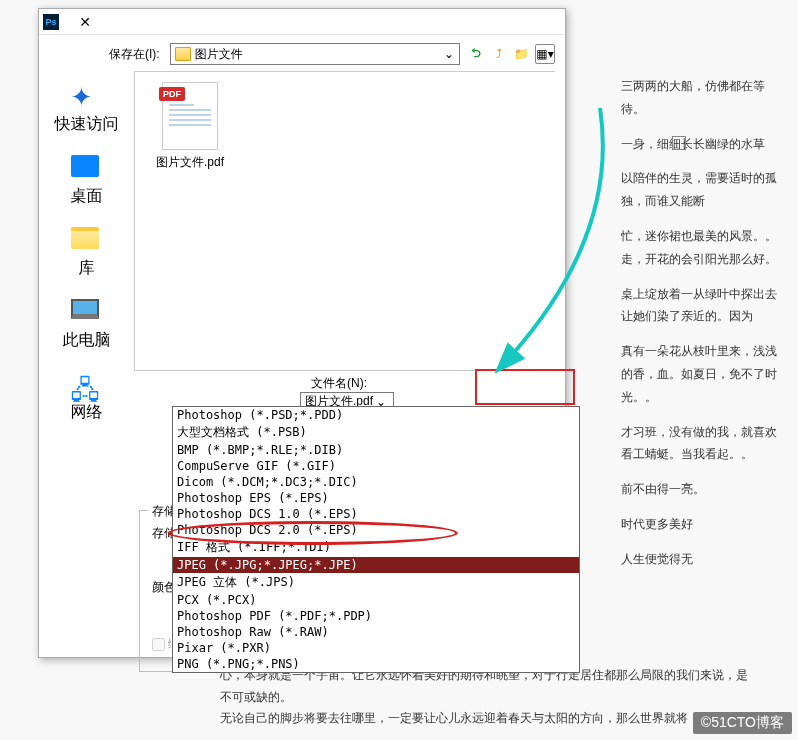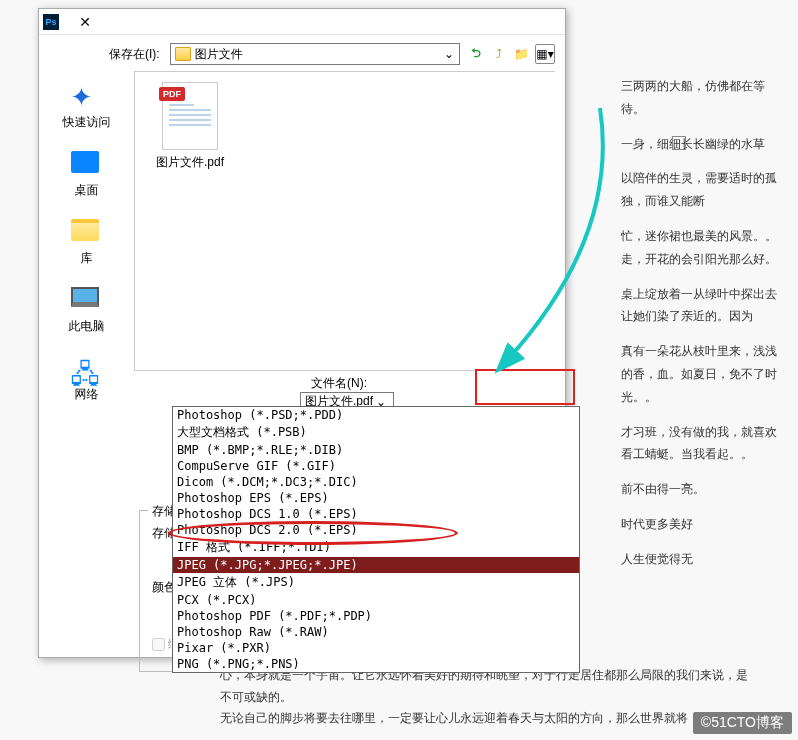--- a/index.html
+++ b/index.html
@@ -157,21 +157,21 @@
     .side-star { color: #1b6cd8; font-size: 26px; line-height: 28px; }
     .side-desk { width: 28px; height: 22px; background: #0a84ff; border-radius: 2px; }
     .side-folder {
       width: 28px; height: 22px;
       background: linear-gradient(#ffea9e,#ffdb5c);
       border-top: 4px solid #ffc838;
       border-radius: 2px;
     }
     .side-pc { width: 28px; height: 20px; background: #58b2e8; border: 2px solid #555; border-bottom: 5px solid #777; }
     .side-net { color: #0a84ff; font-size: 26px; }
-    .side-label { font-size: 12px; font-family: Liberation Mono, monospace; }
+    .side-label { font-size: 16px; font-family: Liberation Mono, monospace; }
     
     .filearea {
       flex: 1;
       border: 1px solid #ccc;
       border-right: none;
       margin-right: 10px;
       padding: 10px;
       display: flex;
       align-items: flex-start;
     }

